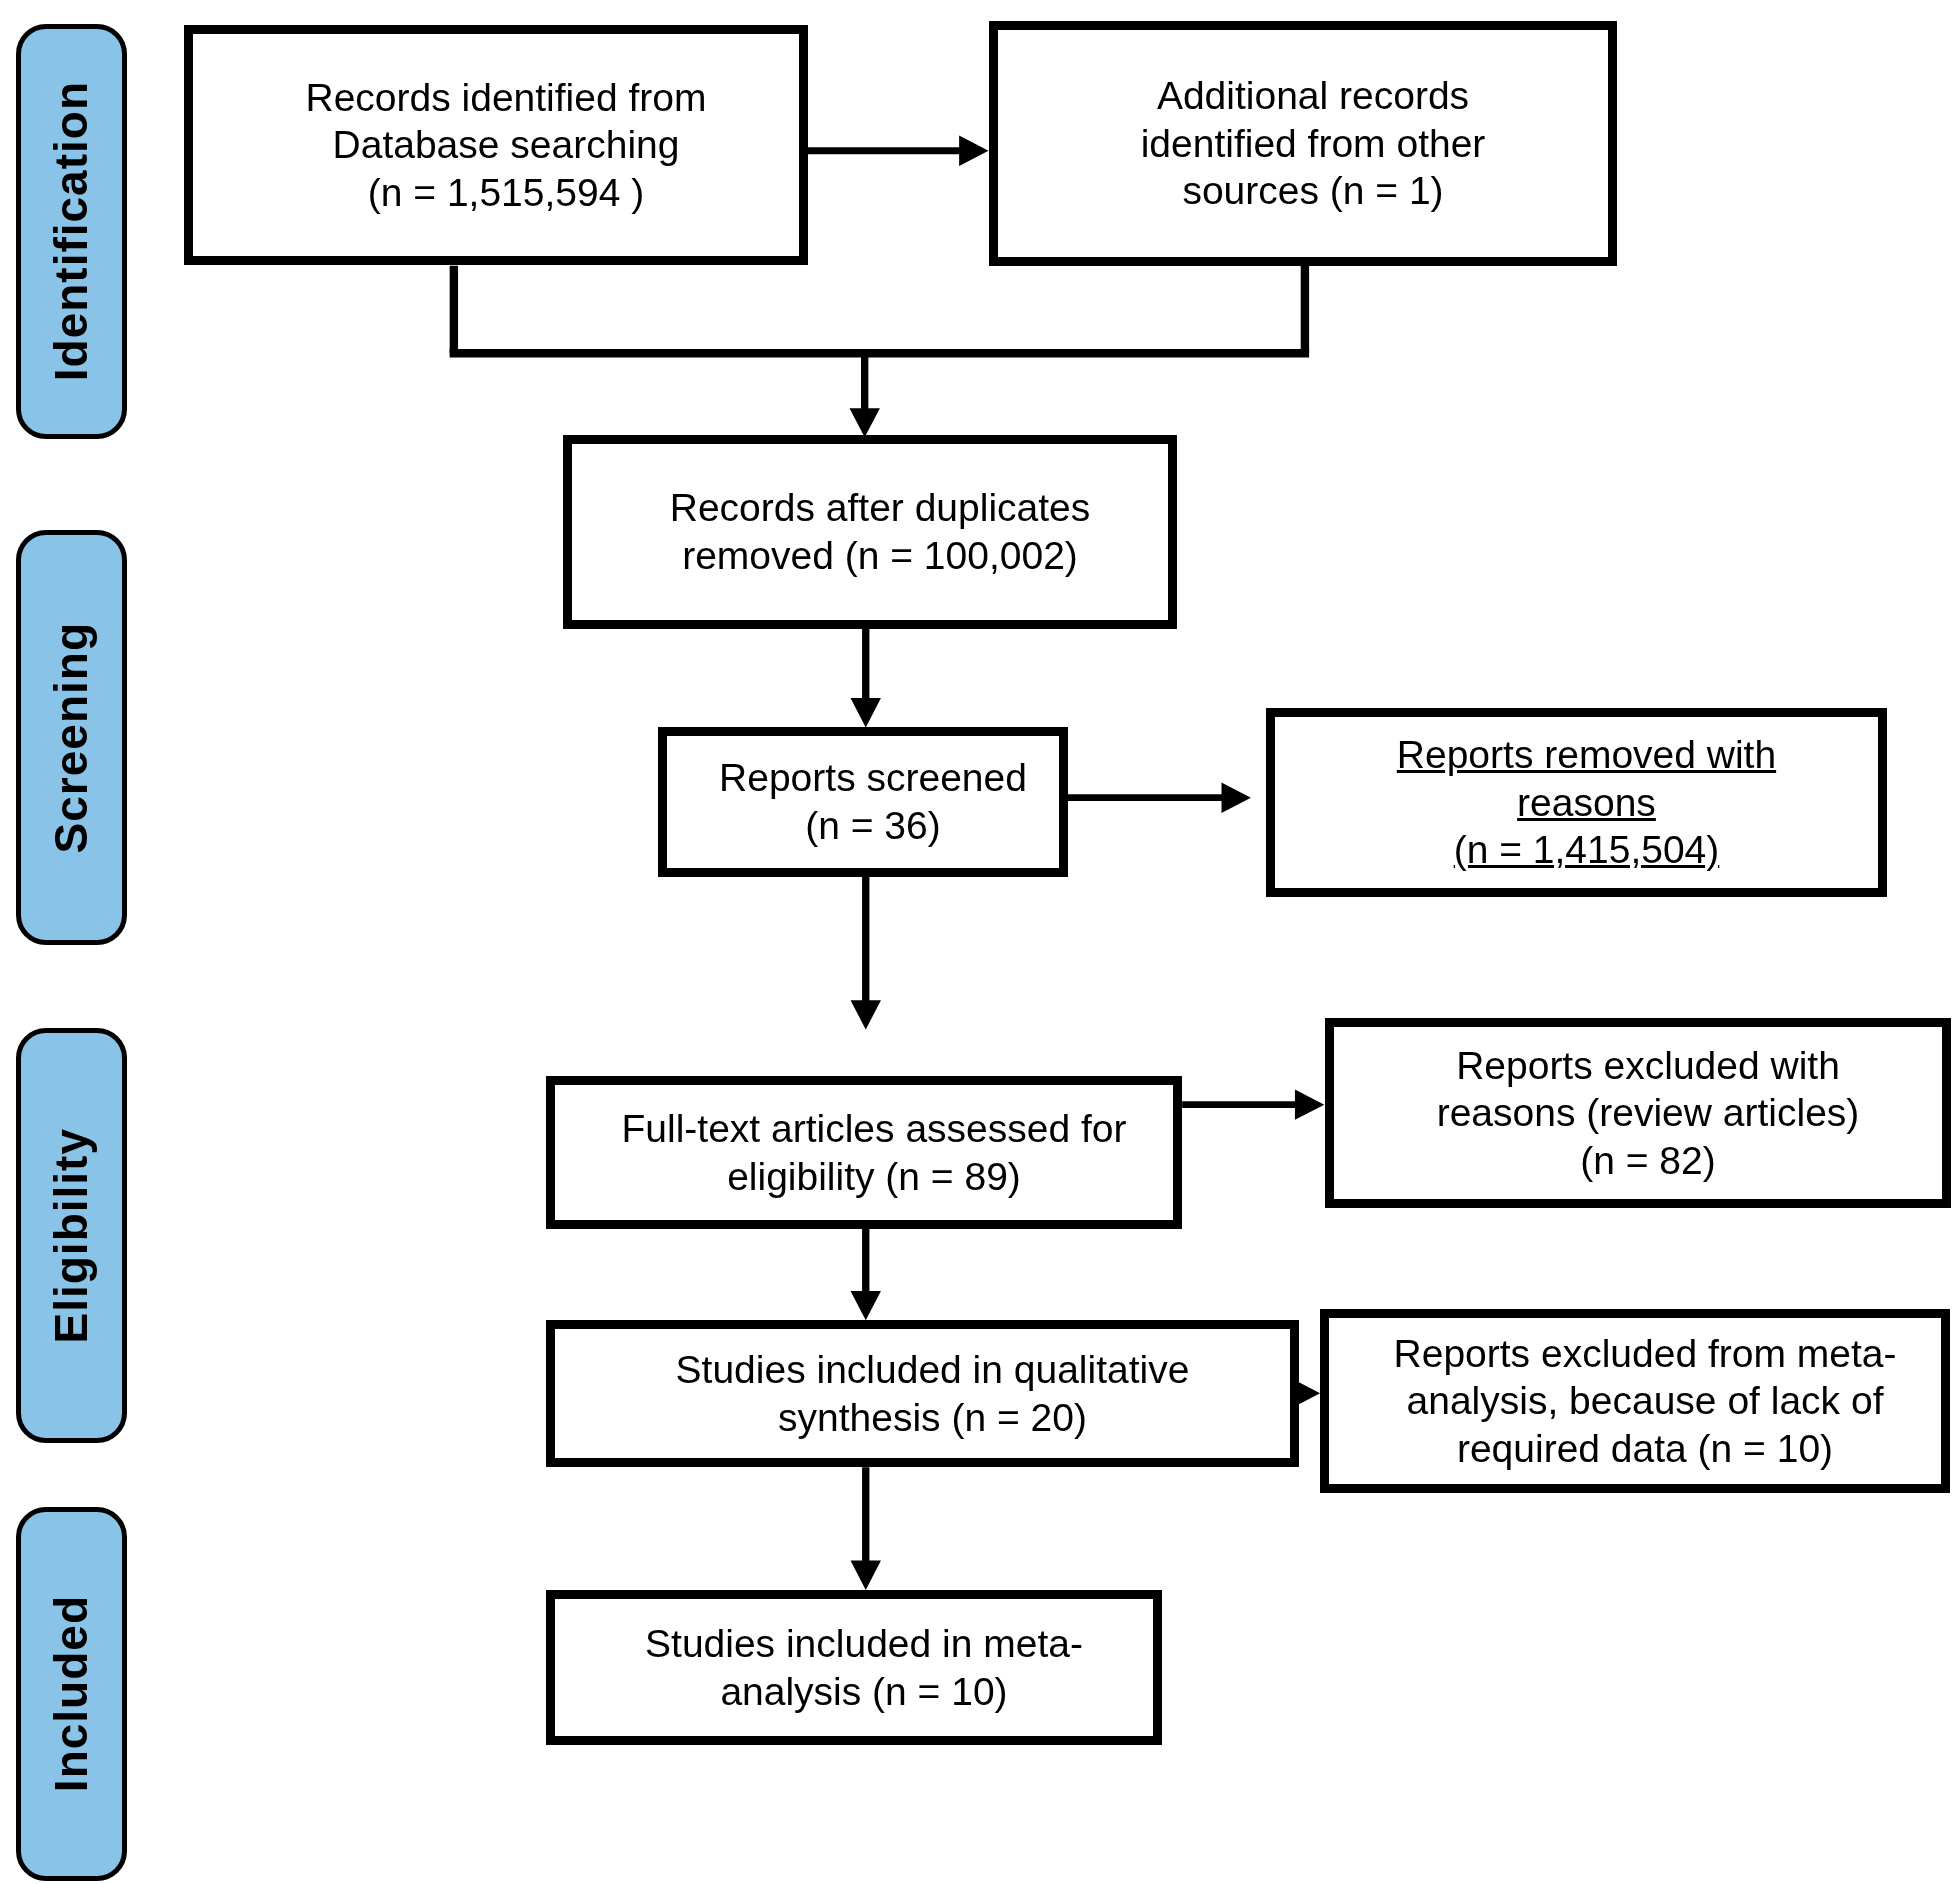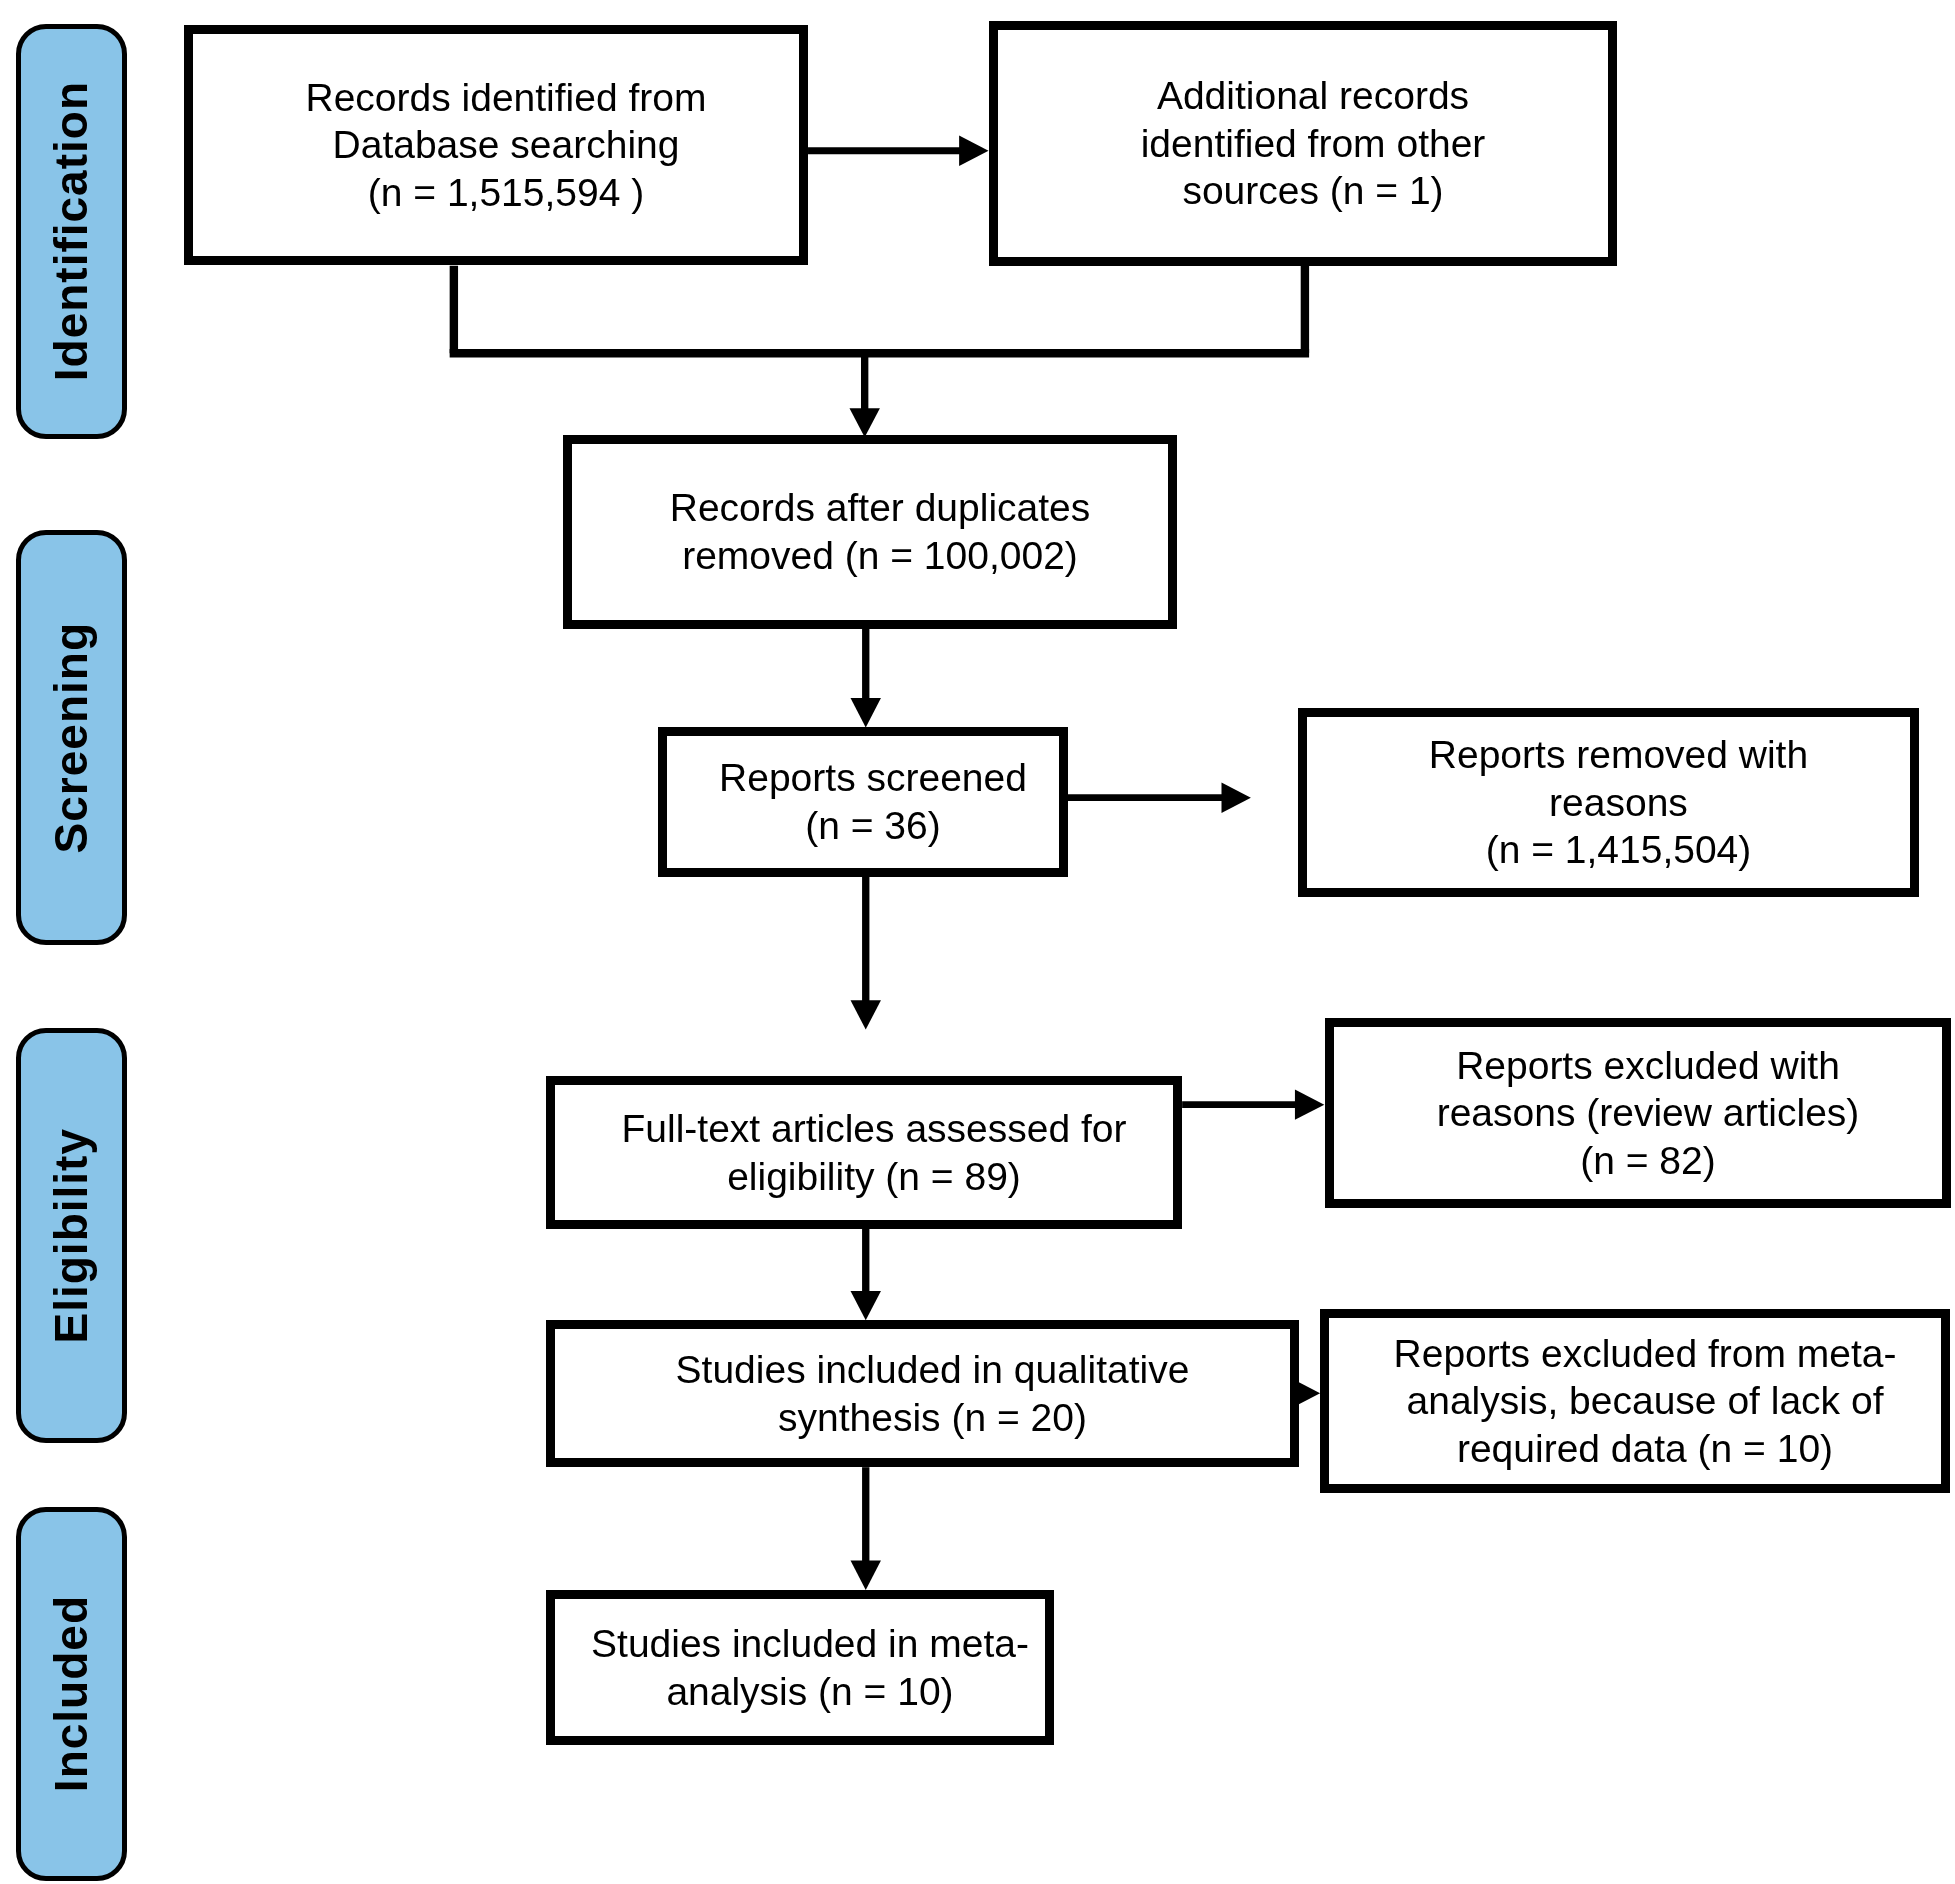--- a/index.html
+++ b/index.html
@@ -150,21 +150,21 @@
   <div class="flow-box" style="left:563px; top:435px;  width:614px; height:194px;">
     <div class="node-text">Records after duplicates
 removed (n = 100,002)</div>
   </div>
 
   <div class="flow-box" style="left:658px; top:727px; width:410px;  height:150px;">
     <div class="node-text">Reports screened
 (n = 36)</div>
   </div>
 
-  <div class="flow-box" style="left:1298px; top:708px; width:621px; height:189px;">
+  <div class="flow-box" style="left:1266px; top:708px; width:621px; height:189px;text-decoration:underline;">
     <div class="node-text">Reports removed with
 reasons
 (n = 1,415,504)</div>
   </div>
 
   <div class="flow-box" style="left:546px; top:1076px; width:636px; height:153px;">
     <div class="node-text">Full-text articles assessed for
 eligibility (n = 89)</div>
   </div>
 
@@ -178,19 +178,19 @@
     <div class="node-text">Studies included in qualitative
 synthesis (n = 20)</div>
   </div>
 
   <div class="flow-box" style="left:1320px; top:1309px; width:630px; height:184px;">
     <div class="node-text">Reports excluded from meta-
 analysis, because of lack of
 required data (n = 10)</div>
   </div>
 
-  <div class="flow-box" style="left:546px; top:1590px; width:508px; height:155px;">
+  <div class="flow-box" style="left:546px; top:1590px; width:616px; height:155px;">
     <div class="node-text">Studies included in meta-
 analysis (n = 10)</div>
   </div>
 
 </div>
 
 
 </body></html>

